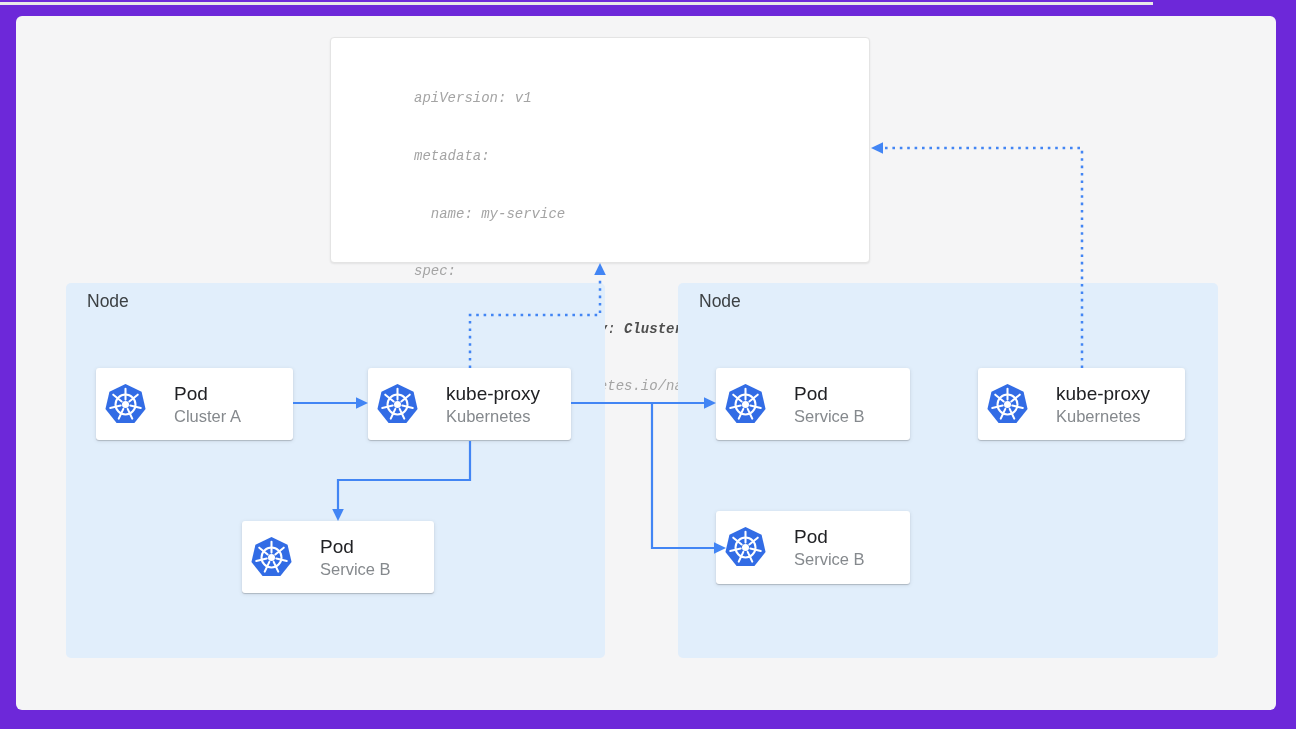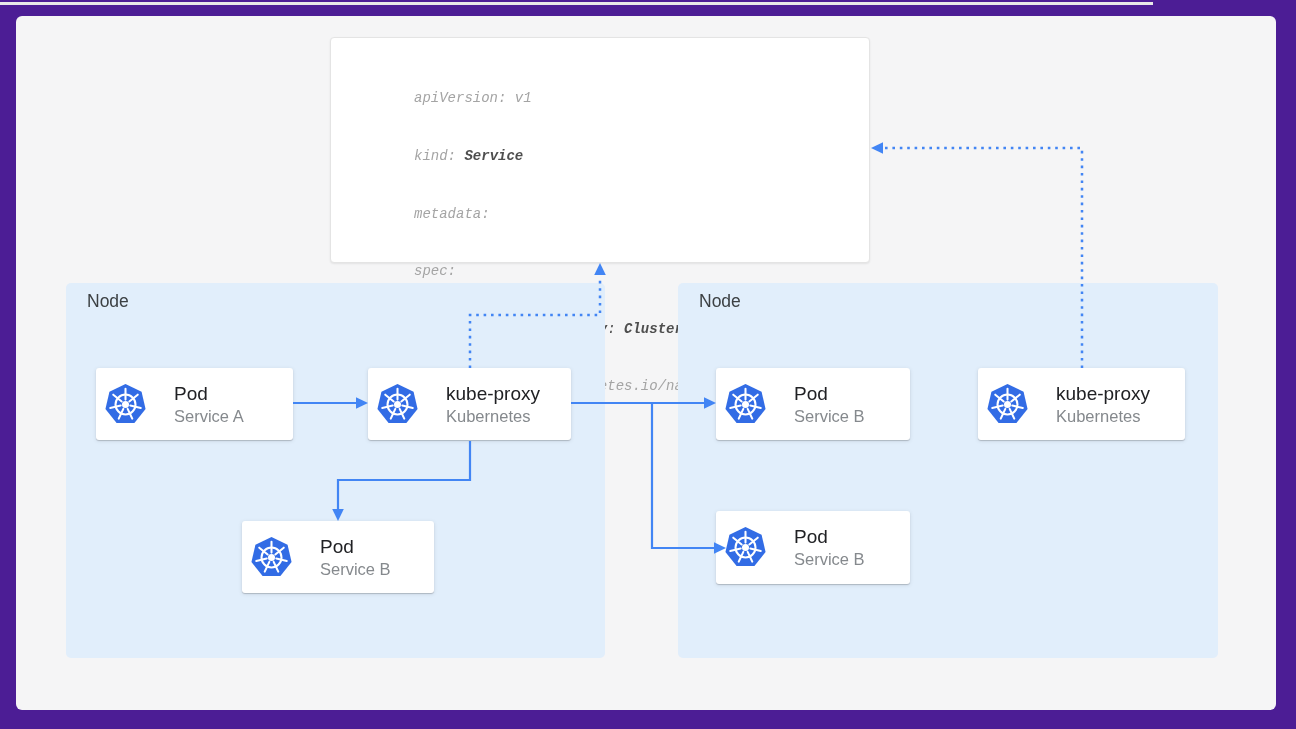--- a/index.html
+++ b/index.html
@@ -1,18 +1,18 @@
 <!DOCTYPE html>
 <html><head>
 <meta charset="utf-8">
 <style>
   html,body{margin:0;padding:0;background:#ffffff;}
   body{width:1296px;height:729px;overflow:hidden;
        font-family:"Liberation Sans",sans-serif;-webkit-font-smoothing:antialiased;}
-  .stage{position:relative;width:1296px;height:729px;background:#4c1d95;}
+  .stage{position:relative;width:1296px;height:729px;background:#6d28d9;}
 
   .top-divider{position:absolute;left:0;top:2px;width:1153px;height:3px;background:#e8e8e8;}
 
   .panel{position:absolute;left:16px;top:16px;width:1260px;height:694px;
          background:#f5f5f6;border-radius:6px;}
 
   
   .config-card{position:absolute;left:314px;top:21px;width:540px;height:226px;
                background:#ffffff;border:1px solid #e4e4e4;border-radius:4px;
                box-shadow:0 1px 2px rgba(0,0,0,0.08);box-sizing:border-box;}
@@ -54,22 +54,22 @@
 
 <div class="stage">
 
   <div class="top-divider"></div>
 
   <div class="panel">
 
     <div class="config-card">
       <div class="yaml">
         <div><span>apiVersion: v1</span></div>
-        <div><span>kind: </span><span class="b">Service</span></div>
         <div><span>metadata:</span></div>
+        <div><span>  name: my-service</span></div>
         <div><span>spec:</span></div>
         <div><span>  </span><span class="b">internalTrafficPolicy</span><span class="d">: </span><span class="b">Cluster</span></div>
         <div><span>  selector: app.kubernetes.io/name: MyApp</span></div>
         <div><span>  ports:</span></div>
         <div><span>  - protocol: TCP</span></div>
         <div><span>    port: 80</span></div>
       </div>
     </div>
 
     <div class="node node-left">
@@ -87,21 +87,21 @@
                 <line x1="26.2" y1="28.5" x2="30.9" y2="38.4"></line>
               <line x1="21.8" y1="28.5" x2="17.1" y2="38.4"></line>
                 <line x1="19.1" y1="25.1" x2="8.4" y2="27.6"></line>
               <line x1="20.1" y1="20.9" x2="11.5" y2="14"></line>
             </g>
             <circle cx="24" cy="24" r="3.6" fill="#ffffff"></circle>
           </svg>
         </span>
         <span class="txt">
           <span class="title">Pod</span>
-          <span class="subtitle">Service A</span>
+          <span class="subtitle">Cluster A</span>
         </span>
       </div>
 
       <div class="card kp-left">
         <span class="icon">
           <svg viewBox="0 0 48 48" width="47" height="47">
             <polygon points="24,3 40.4,10.9 44.5,28.7 33.1,42.9 14.9,42.9 3.5,28.7 7.6,10.9" fill="#326ce5"></polygon>
             <g stroke="#ffffff" stroke-width="2.1" stroke-linecap="round">
               <circle cx="24" cy="24" r="10.2" fill="none"></circle>
               <line x1="24" y1="19" x2="24" y2="8"></line>

